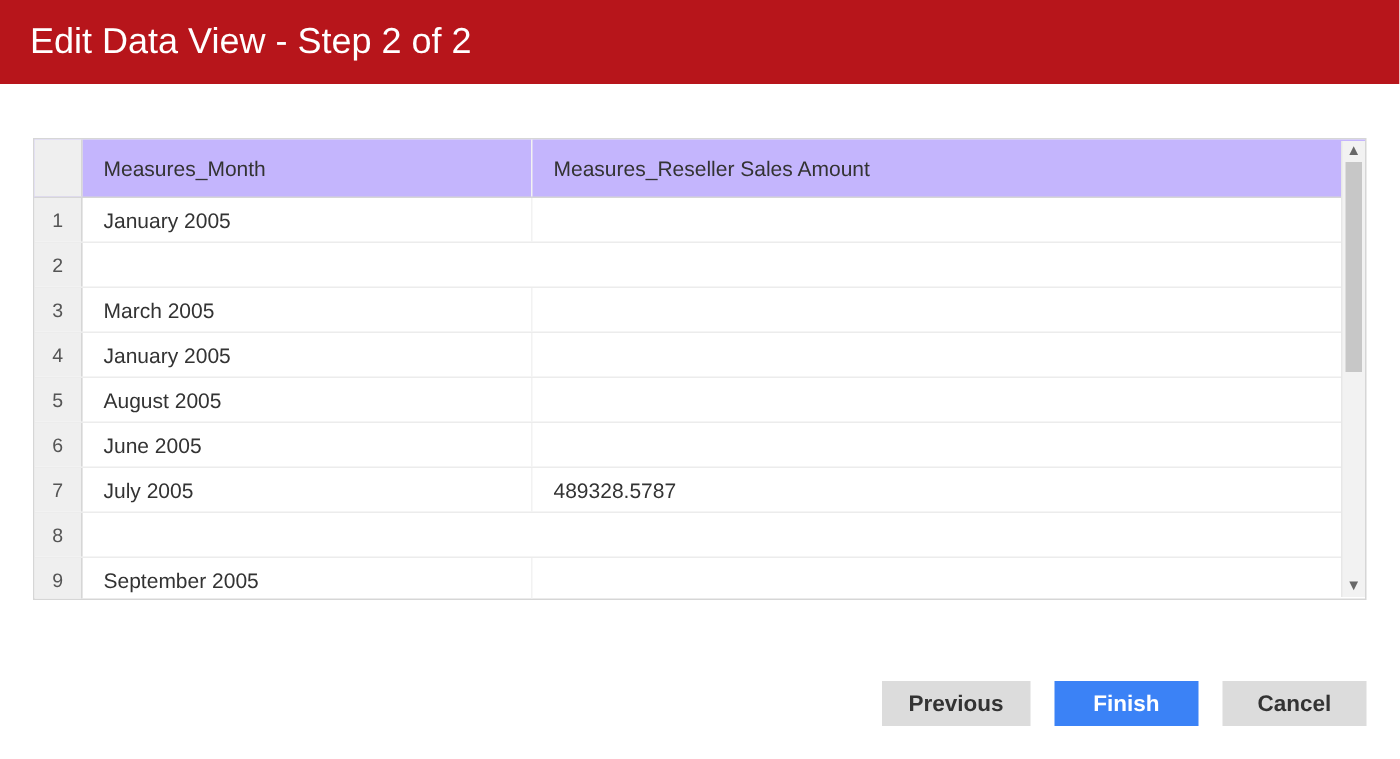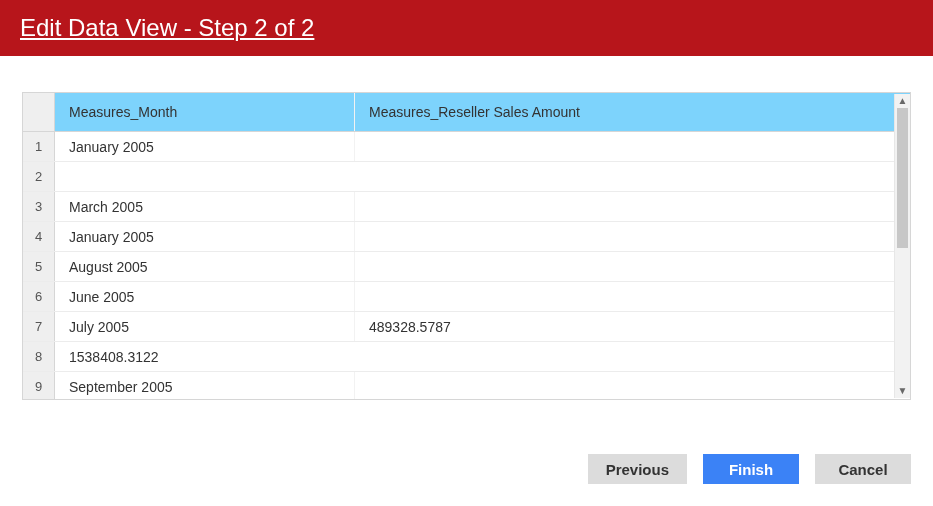--- a/index.html
+++ b/index.html
@@ -15,39 +15,38 @@
     }
     .header {
       background: #b7151b;
       color: #fff;
       font-weight: 300;
       font-size: 24px;
       padding: 12px 20px 12px 20px;
       height: 56px;
       display: flex;
       align-items: center;
-      text-decoration: underline;
     }
     .content {
       flex: 1;
       padding: 36px 22px 0 22px;
       display: flex;
       flex-direction: column;
     }
     .grid {
       border: 1px solid #d6d6d6;
       width: 100%;
       display: flex;
       flex-direction: column;
       height: 308px;
       position: relative;
     }
     .grid-header {
       display: flex;
-      background: #7dd3fc;
+      background: #c4b5fd;
       border-bottom: 1px solid #d6d6d6;
       color: #333;
       font-size: 14px;
     }
     .rownum-col {
       width: 32px;
       flex-shrink: 0;
       text-align: center;
       border-right: 1px solid #d6d6d6;
       background: #efefef;
@@ -170,21 +169,20 @@
           <div class="col-a">June 2005</div>
           <div class="col-b"></div>
         </div>
         <div class="row">
           <div class="rownum-col">7</div>
           <div class="col-a">July 2005</div>
           <div class="col-b">489328.5787</div>
         </div>
         <div class="row">
           <div class="rownum-col">8</div>
-          <div class="col-b">1538408.3122</div>
         </div>
         <div class="row">
           <div class="rownum-col">9</div>
           <div class="col-a">September 2005</div>
         </div>
       </div>
     <div class="scrollbar">
       <div class="scroll-arrow up">▲</div>
       <div class="scroll-thumb"></div>
       <div class="scroll-arrow down">▼</div>

